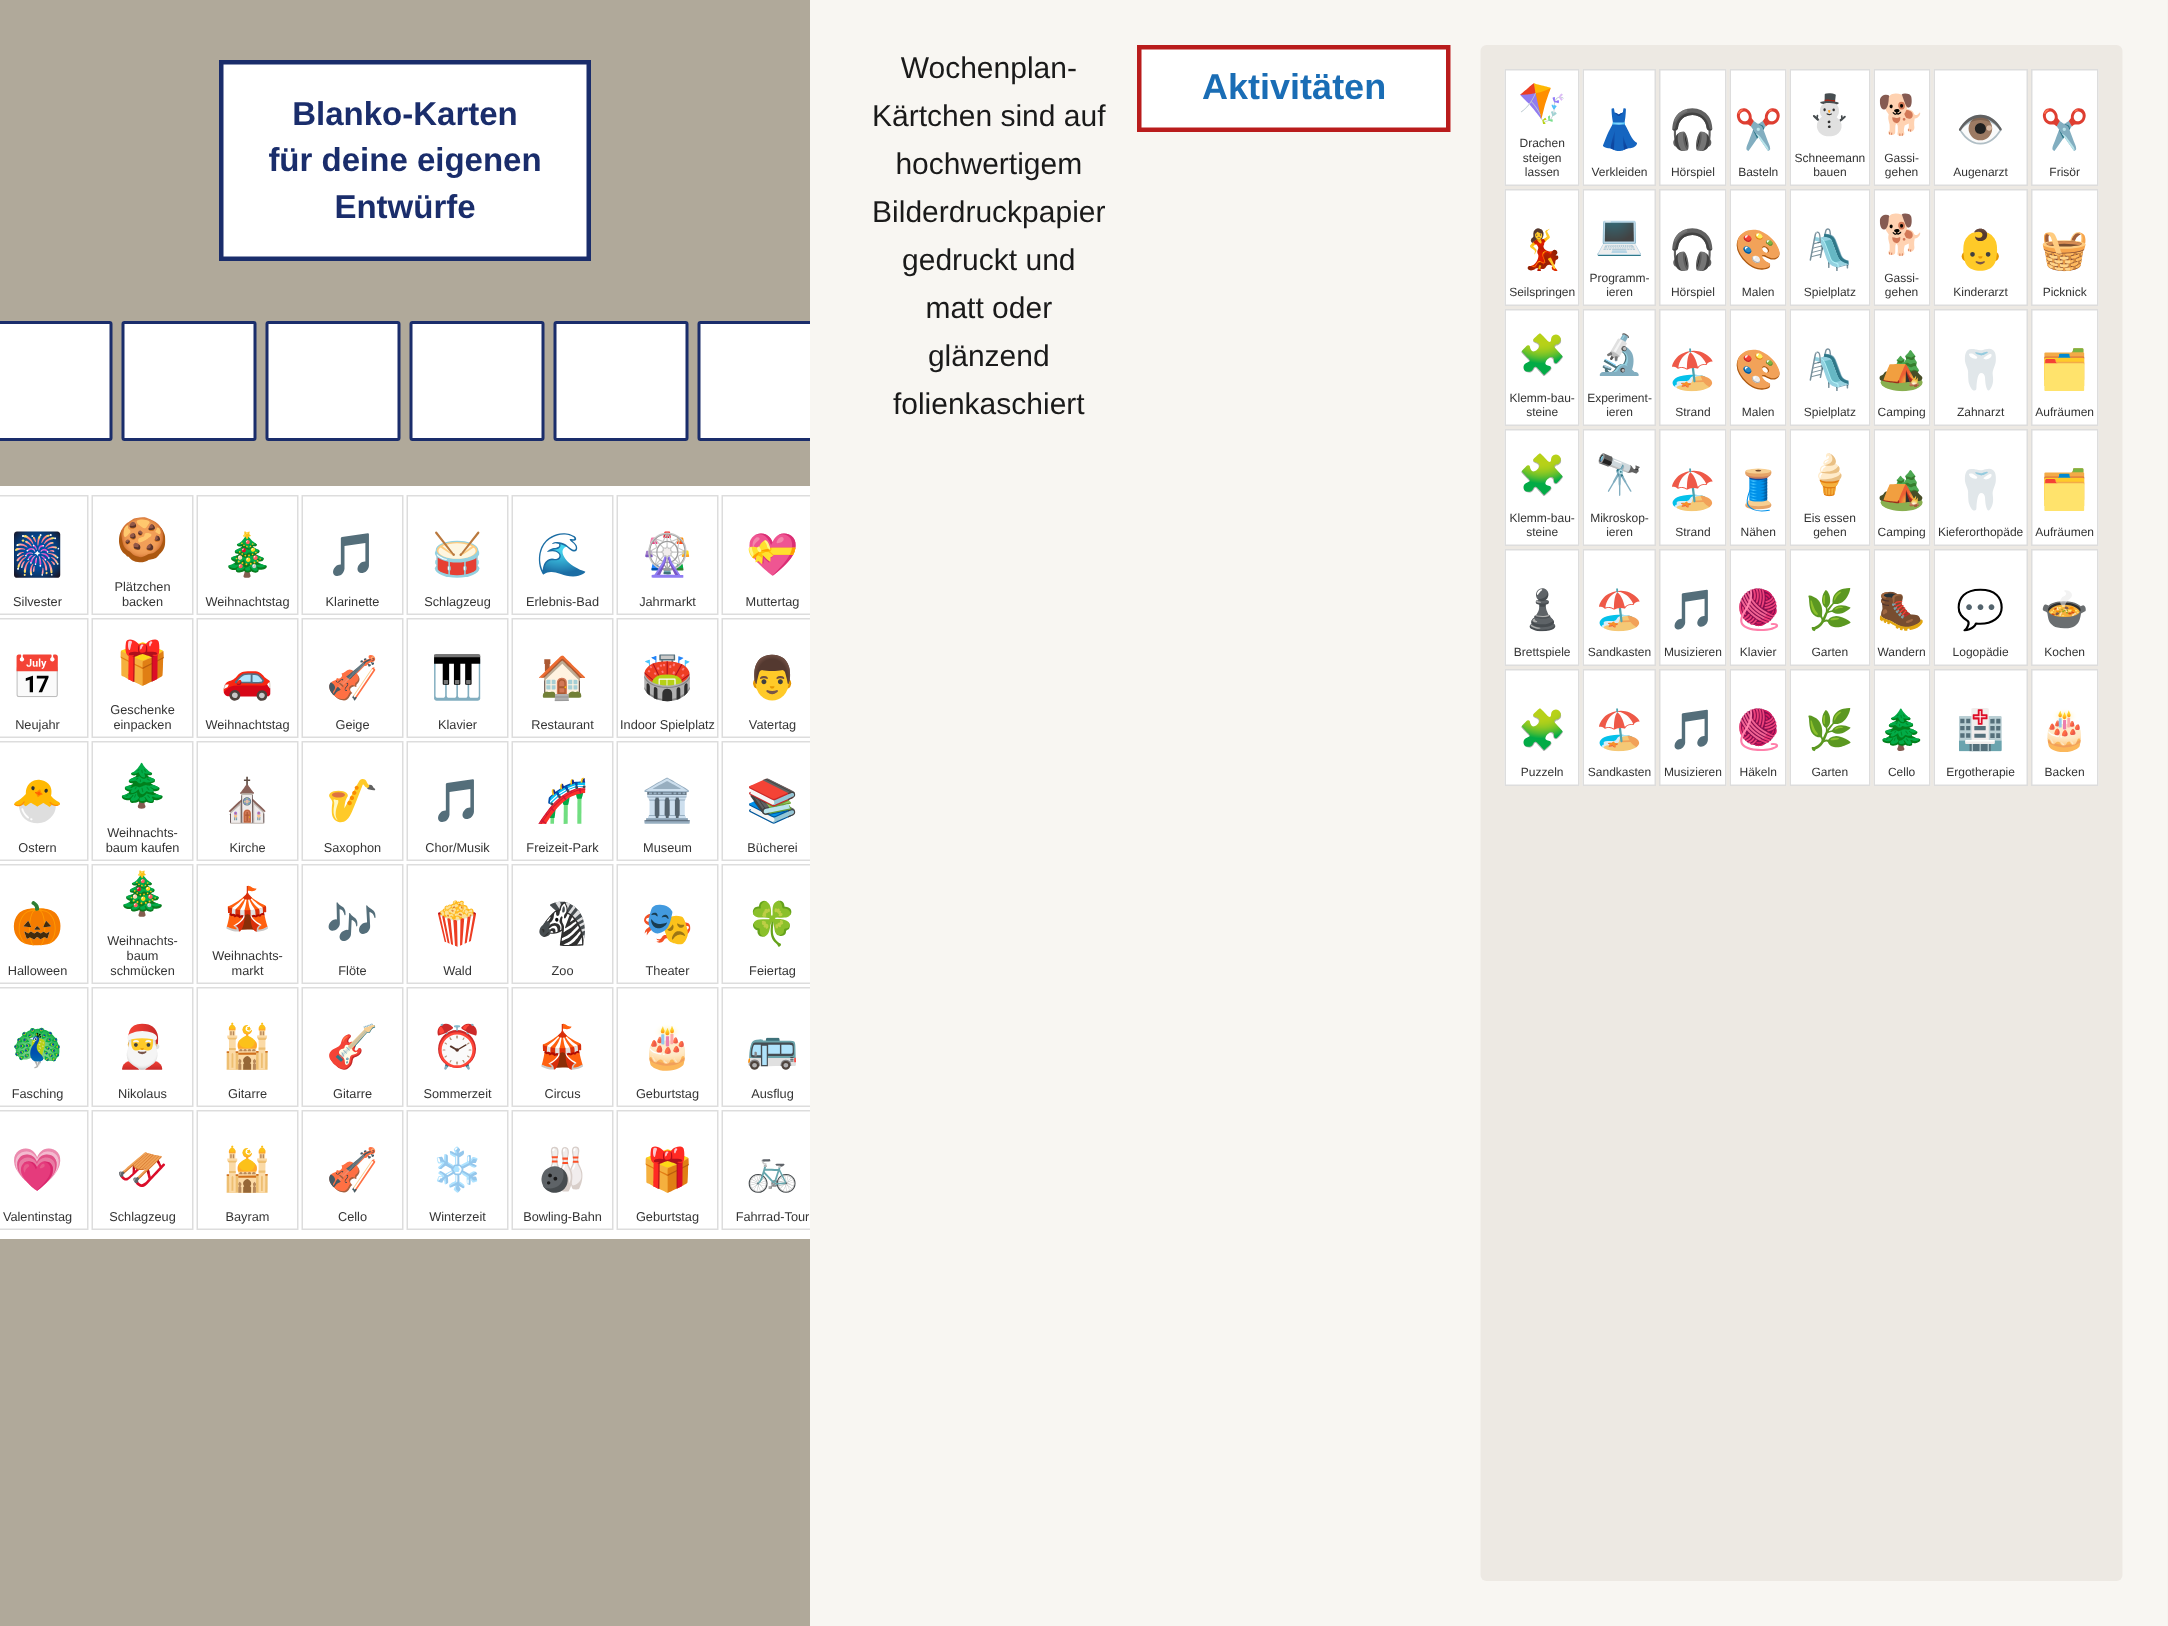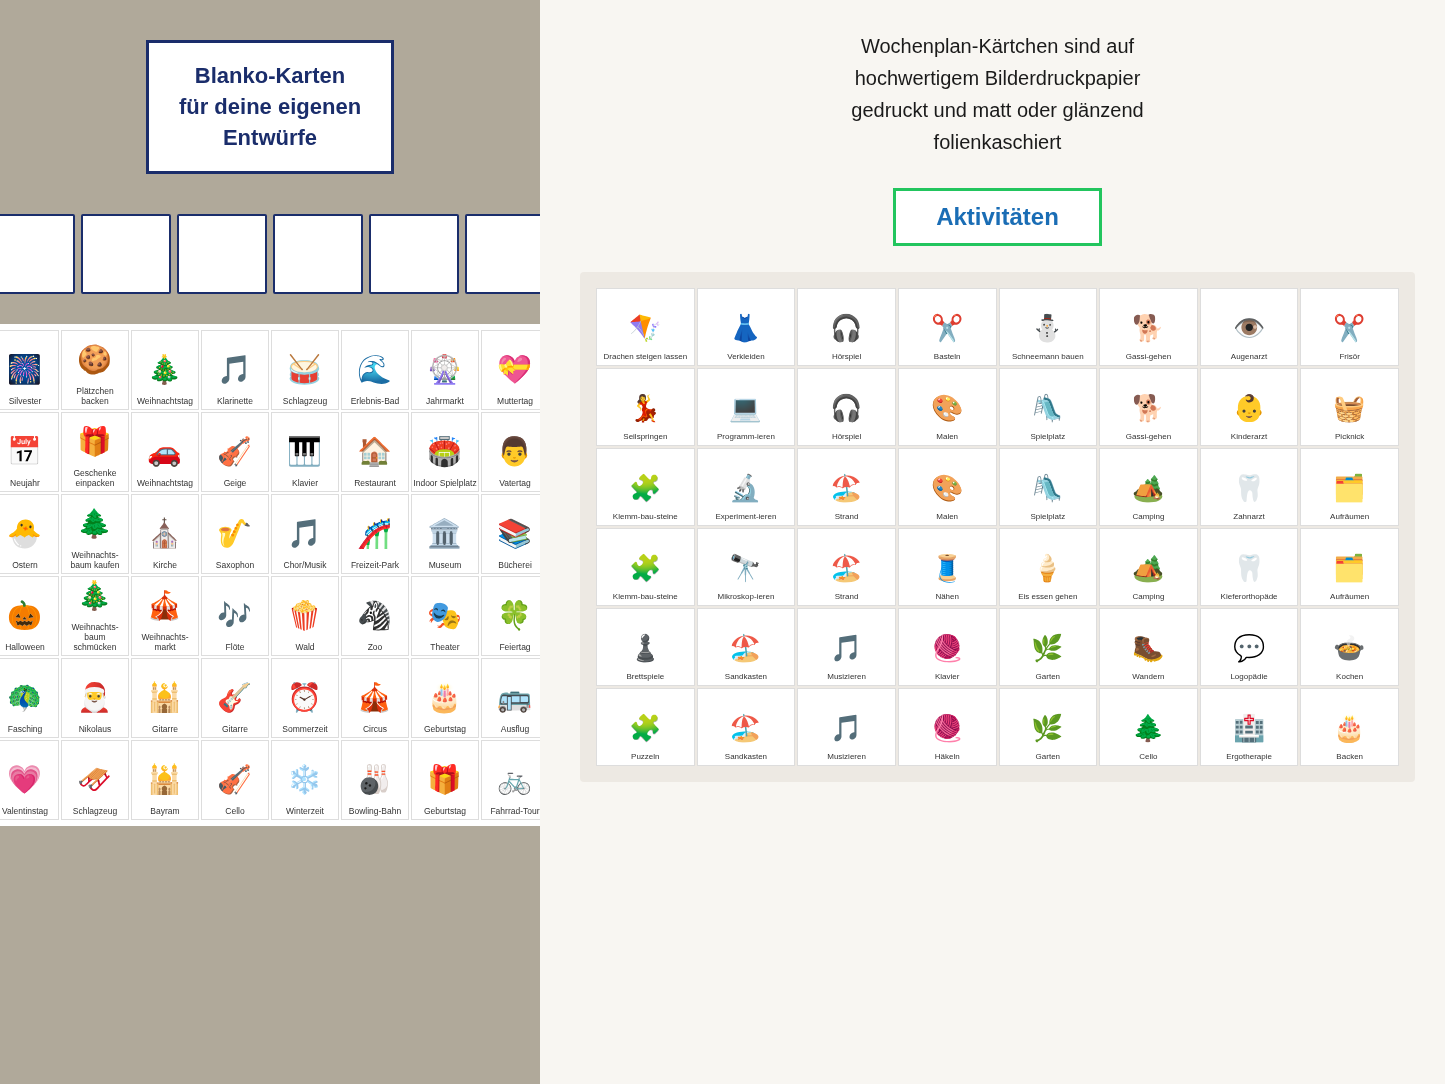--- a/index.html
+++ b/index.html
@@ -84,34 +84,34 @@
       flex-shrink: 0;
       margin-bottom: 2px;
     }
 
     
     .right-panel {
       flex: 1;
       background: #f8f6f2;
       padding: 30px 30px 30px 40px;
       display: flex;
-      flex-direction: column;
+      flex-direction: row;
       gap: 20px;
     }
 
     .top-text {
       font-size: 20px;
       color: #1a1a1a;
       text-align: center;
       line-height: 1.6;
       margin-bottom: 10px;
     }
 
     .section-title-box {
-      border: 3px solid #22c55e;
+      border: 3px solid #b91c1c;
       padding: 12px 40px;
       text-align: center;
       background: white;
       align-self: center;
       margin-bottom: 6px;
     }
     .section-title-box span {
       font-size: 24px;
       font-weight: bold;
       color: #1a6db5;

